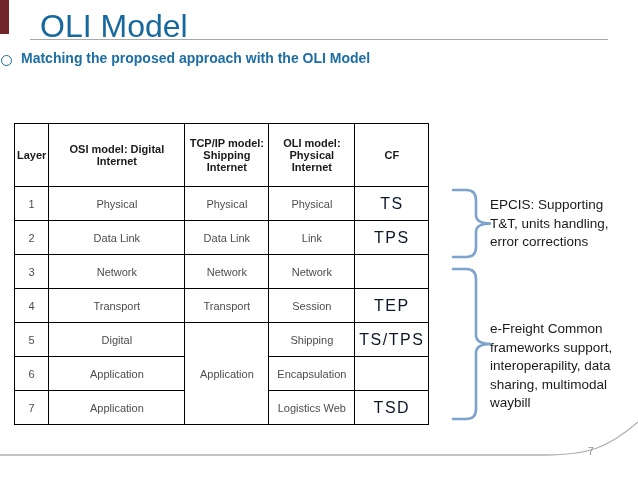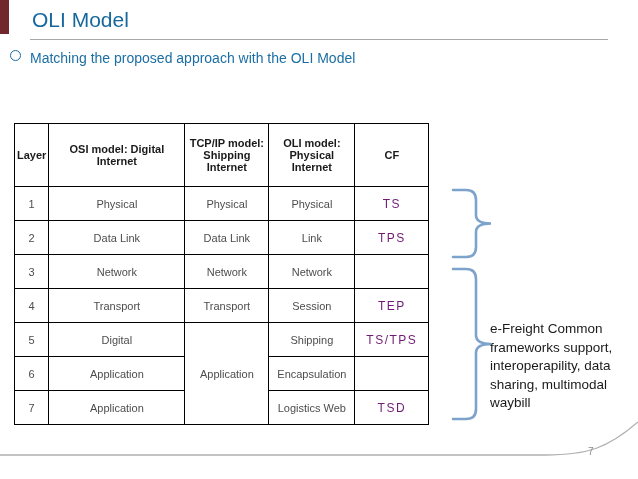--- a/index.html
+++ b/index.html
@@ -13,37 +13,38 @@
     font-family: "Liberation Sans", "DejaVu Sans", sans-serif;
   }
   .corner-bar {
     position: absolute;
     left: 0; top: 0;
     width: 9px; height: 34px;
     background: #71272c;
   }
   .slide-title {
     position: absolute;
-    left: 32px; top: 8px;
-    font-size: 21px;
+    left: 40px; top: 8px;
+    font-size: 32px;
     font-weight: 400;
     color: #17689c;
     letter-spacing: 0px;
   }
   .title-rule {
     position: absolute;
     left: 30px; top: 39px;
     width: 578px; height: 1px;
     background: #a8a8a8;
   }
   .bullet-row {
     position: absolute;
-    left: 10px; top: 50px;
+    left: 1px; top: 50px;
     display: flex;
-    align-items: flex-start;
+    align-items: flex-end;
+    font-weight: bold;
   }
   .bullet-circle {
     width: 11px; height: 11px;
     border: 1.6px solid #1c6ea4;
     border-radius: 50%;
     margin-right: 9px;
     flex: 0 0 auto;
   }
   .bullet-text {
     font-size: 14px;
@@ -67,22 +68,22 @@
     font-weight: 700;
     color: #1a1a1a;
     height: 63px;
   }
   .osi-table td {
     font-size: 11px;
     color: #4d4d4d;
     height: 34px;
   }
   .osi-table td.cf-cell {
-    font-size: 12px;
-    color: #701a75;
+    font-size: 16px;
+    color: #0f172a;
     letter-spacing: 1.5px;
   }
   .col-layer  { width: 33px; }
   .col-osi    { width: 136px; }
   .col-tcpip  { width: 84px; }
   .col-oli    { width: 86px; }
   .col-cf     { width: 74px; }
   .brace-svg {
     position: absolute;
     overflow: visible;
@@ -189,20 +190,23 @@
         <td>Application</td>
         <td>Logistics Web</td>
         <td class="cf-cell">TSD</td>
       </tr>
     </tbody>
   </table>
 
   <svg class="brace-svg" style="left:450px; top:187px;" width="46" height="74" viewBox="0 0 46 74">
     <path d="M3,3 H16 Q26,3 26,13 V28 Q26,36.5 41,36.5 Q26,36.5 26,45 V60 Q26,70 16,70 H3" fill="none" stroke="#7da2cb" stroke-width="2.6" stroke-linecap="round"></path>
   </svg>
+  <div class="annotation annotation-1">EPCIS: Supporting
+T&amp;T, units handling,
+error corrections</div>
 
   <svg class="brace-svg" style="left:450px; top:266px;" width="46" height="158" viewBox="0 0 46 158">
     <path d="M3,3 H16 Q26,3 26,13 V69 Q26,78 41,78 Q26,78 26,87 V143 Q26,153 16,153 H3" fill="none" stroke="#7da2cb" stroke-width="2.6" stroke-linecap="round"></path>
   </svg>
   <div class="annotation annotation-2">e-Freight Common
 frameworks support,
 interoperapility, data
 sharing, multimodal
 waybill</div>
 

